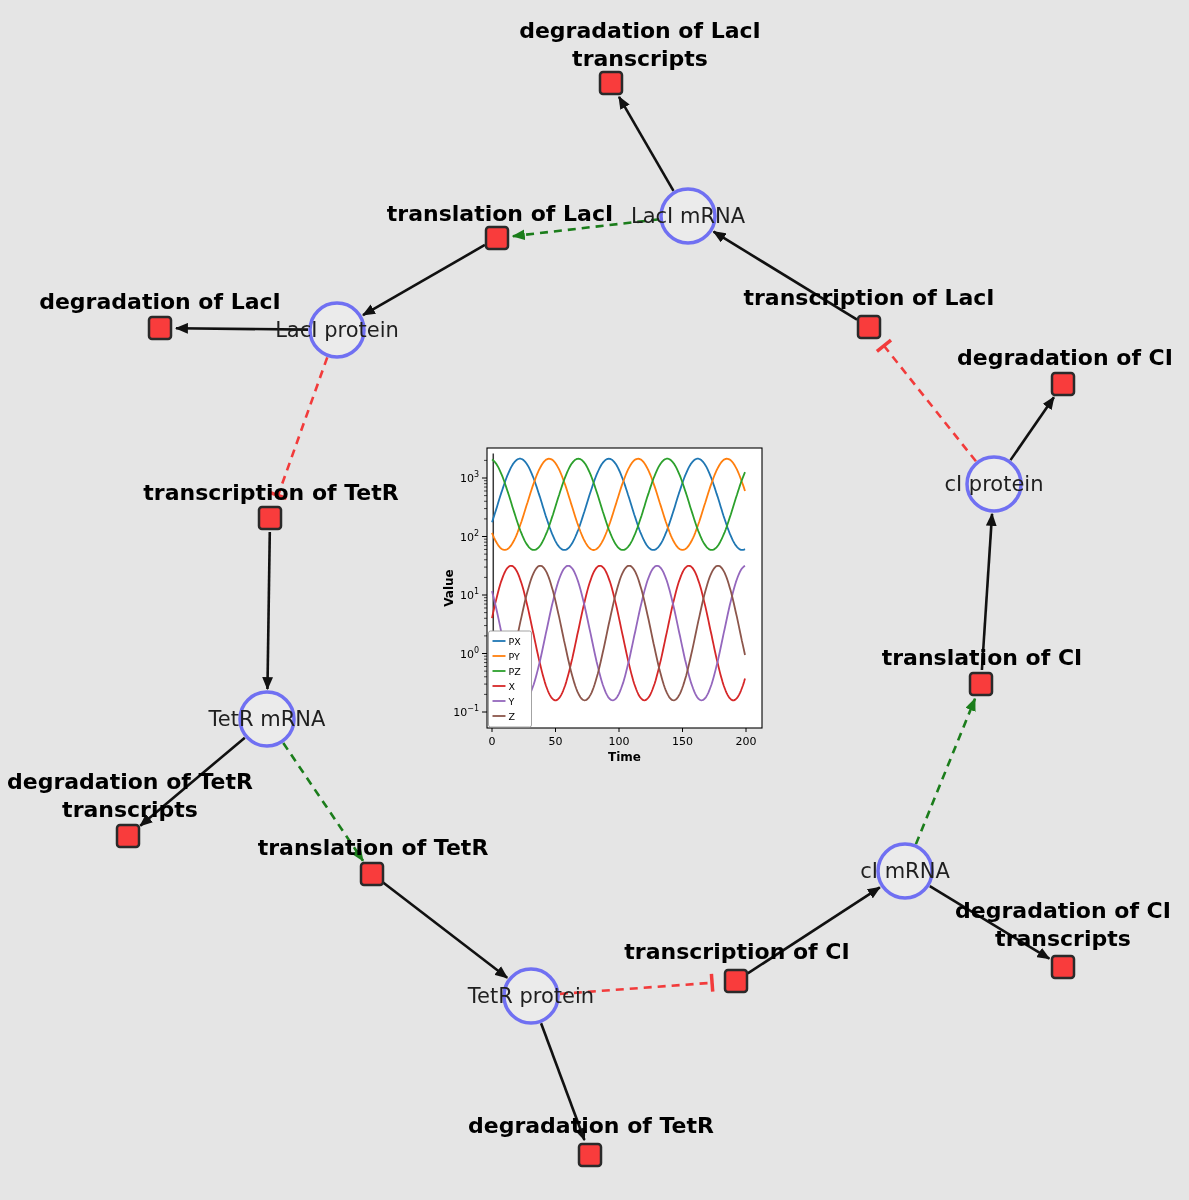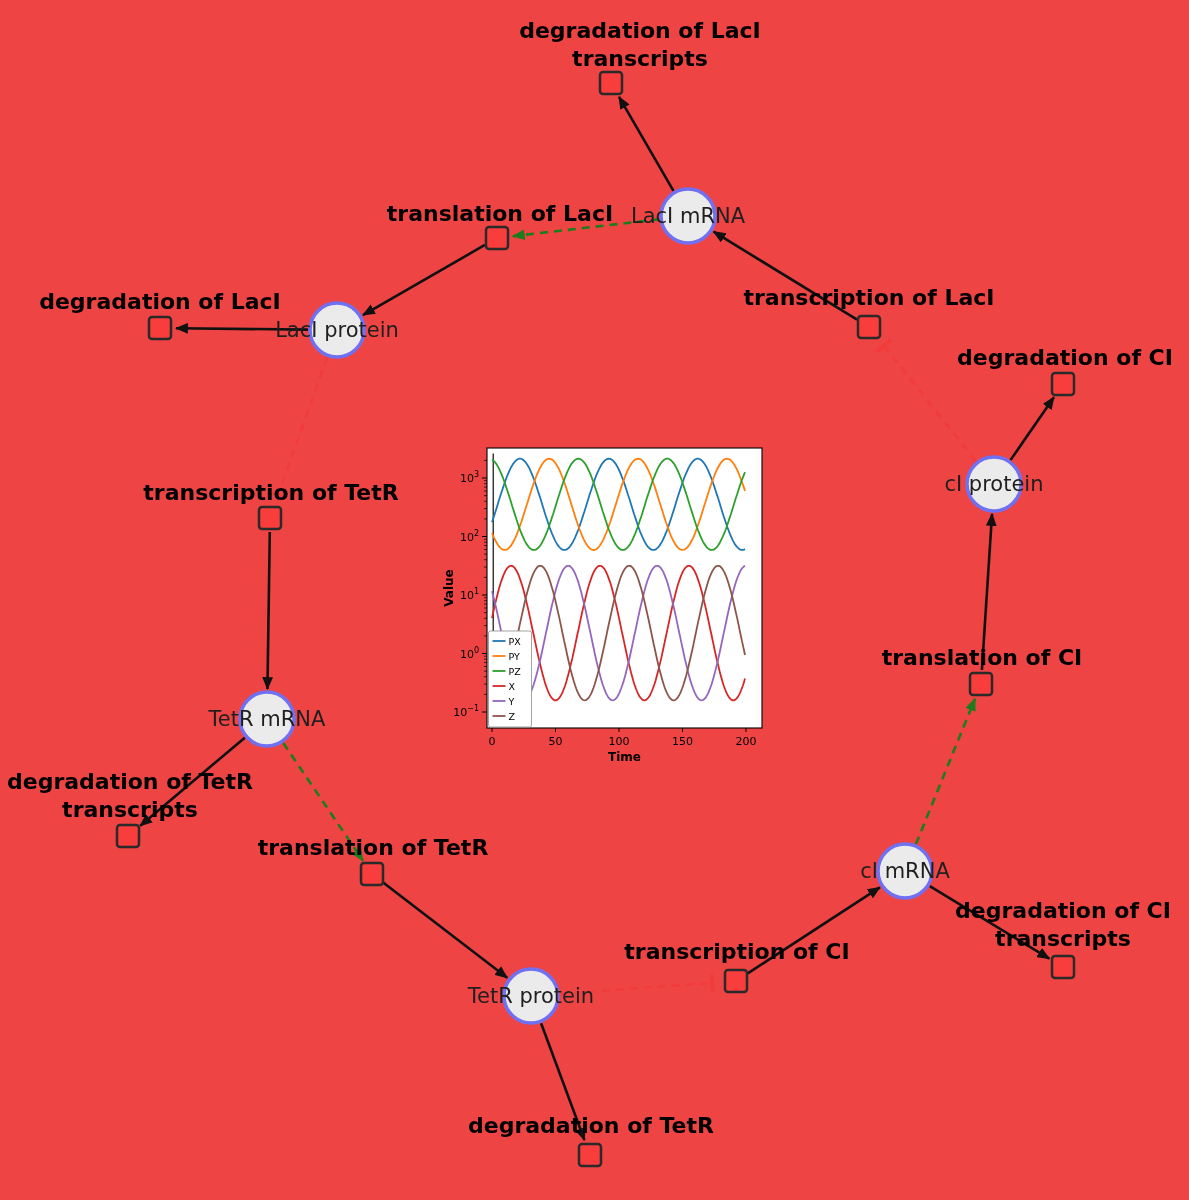--- a/index.html
+++ b/index.html
@@ -1,16 +1,16 @@
 <!DOCTYPE html>
 <html><head>
 <meta charset="utf-8">
 <style>
   html,body{margin:0;padding:0;background:#ffffff;}
-  .canvas{position:relative;width:1189px;height:1200px;background:#ef4444;overflow:hidden;
+  .canvas{position:relative;width:1189px;height:1200px;background:#e5e5e5;overflow:hidden;
           font-family:"DejaVu Sans","Liberation Sans",sans-serif;}
   svg text{font-family:"DejaVu Sans","Liberation Sans",sans-serif;}
   .reaction-label{font-size:22px;font-weight:bold;fill:#000000;}
   .species-label{font-size:21px;font-weight:normal;fill:#1f1f1f;}
   .tick-label{font-size:11px;fill:#000;}
   .axis-label{font-size:12px;font-weight:bold;fill:#000;}
   .legend-label{font-size:9.5px;fill:#000;}
 </style>
 </head>
 <body>

